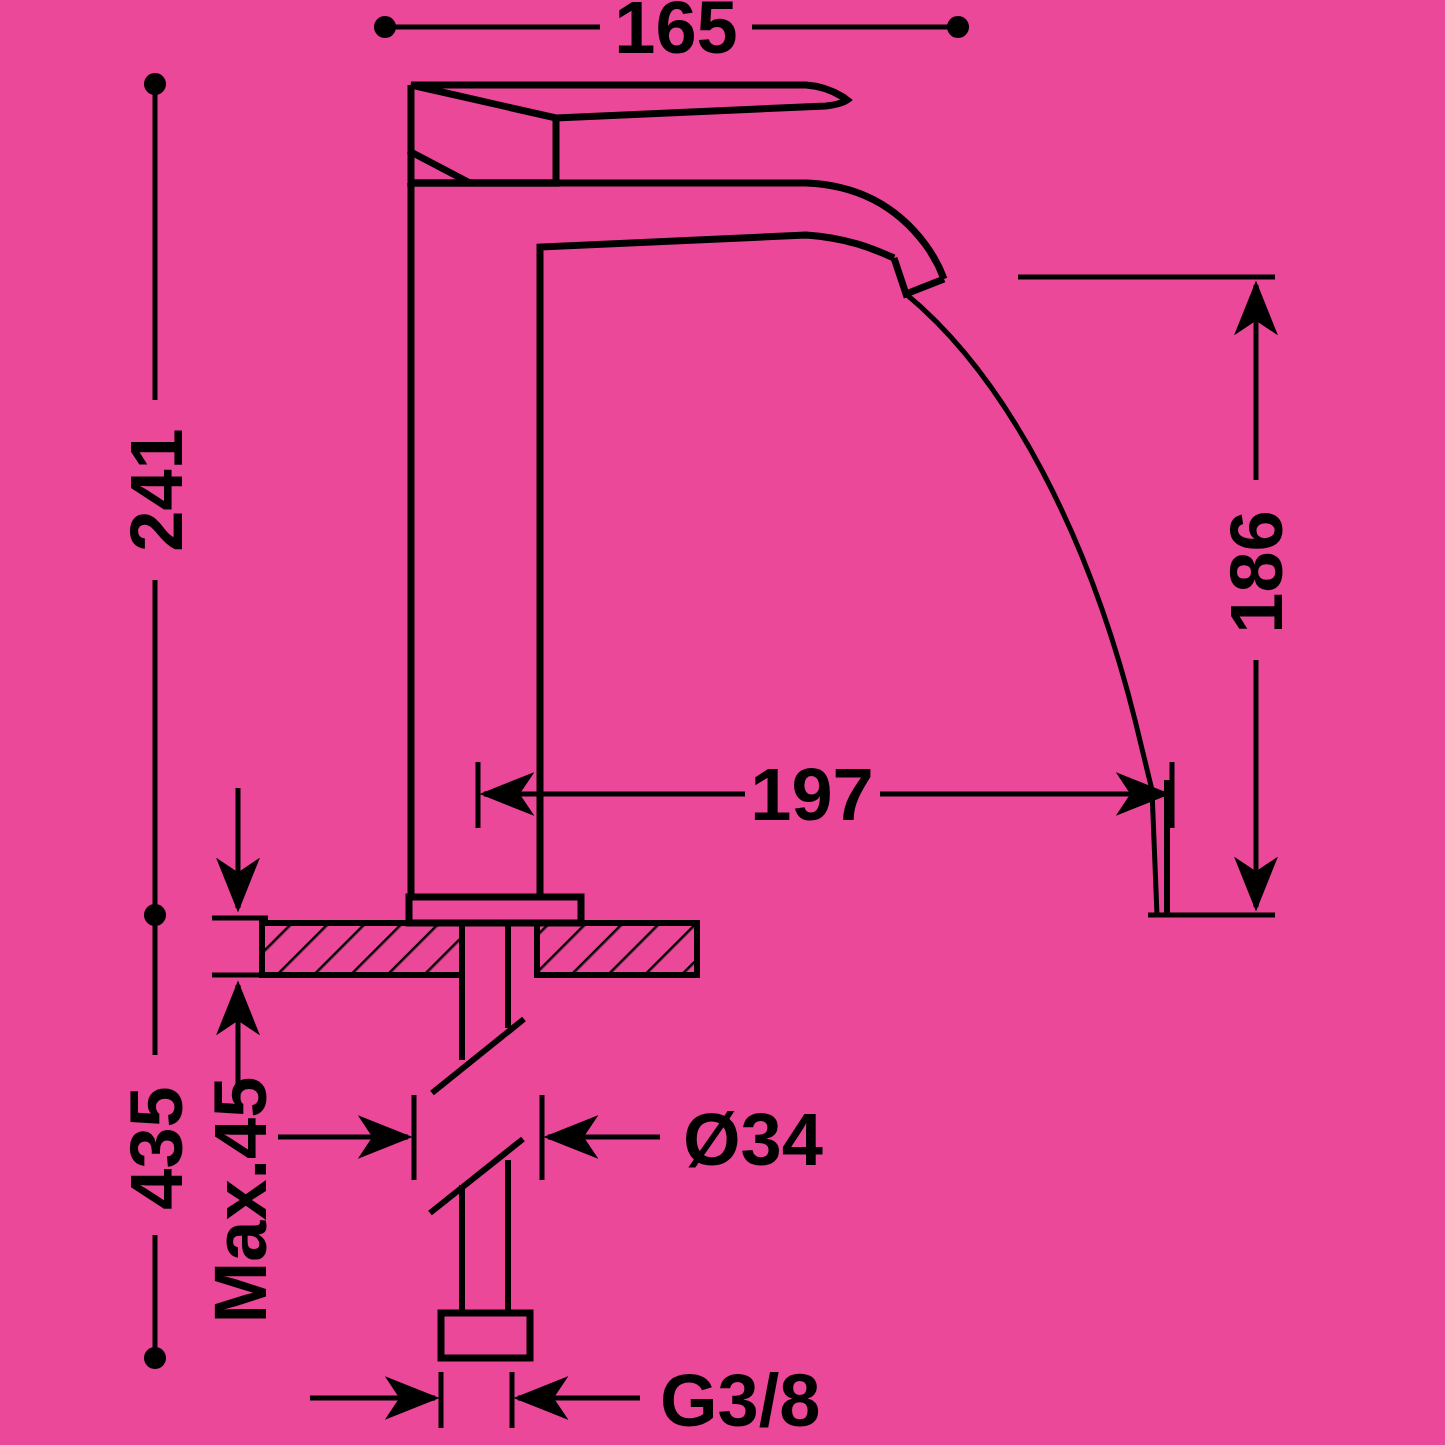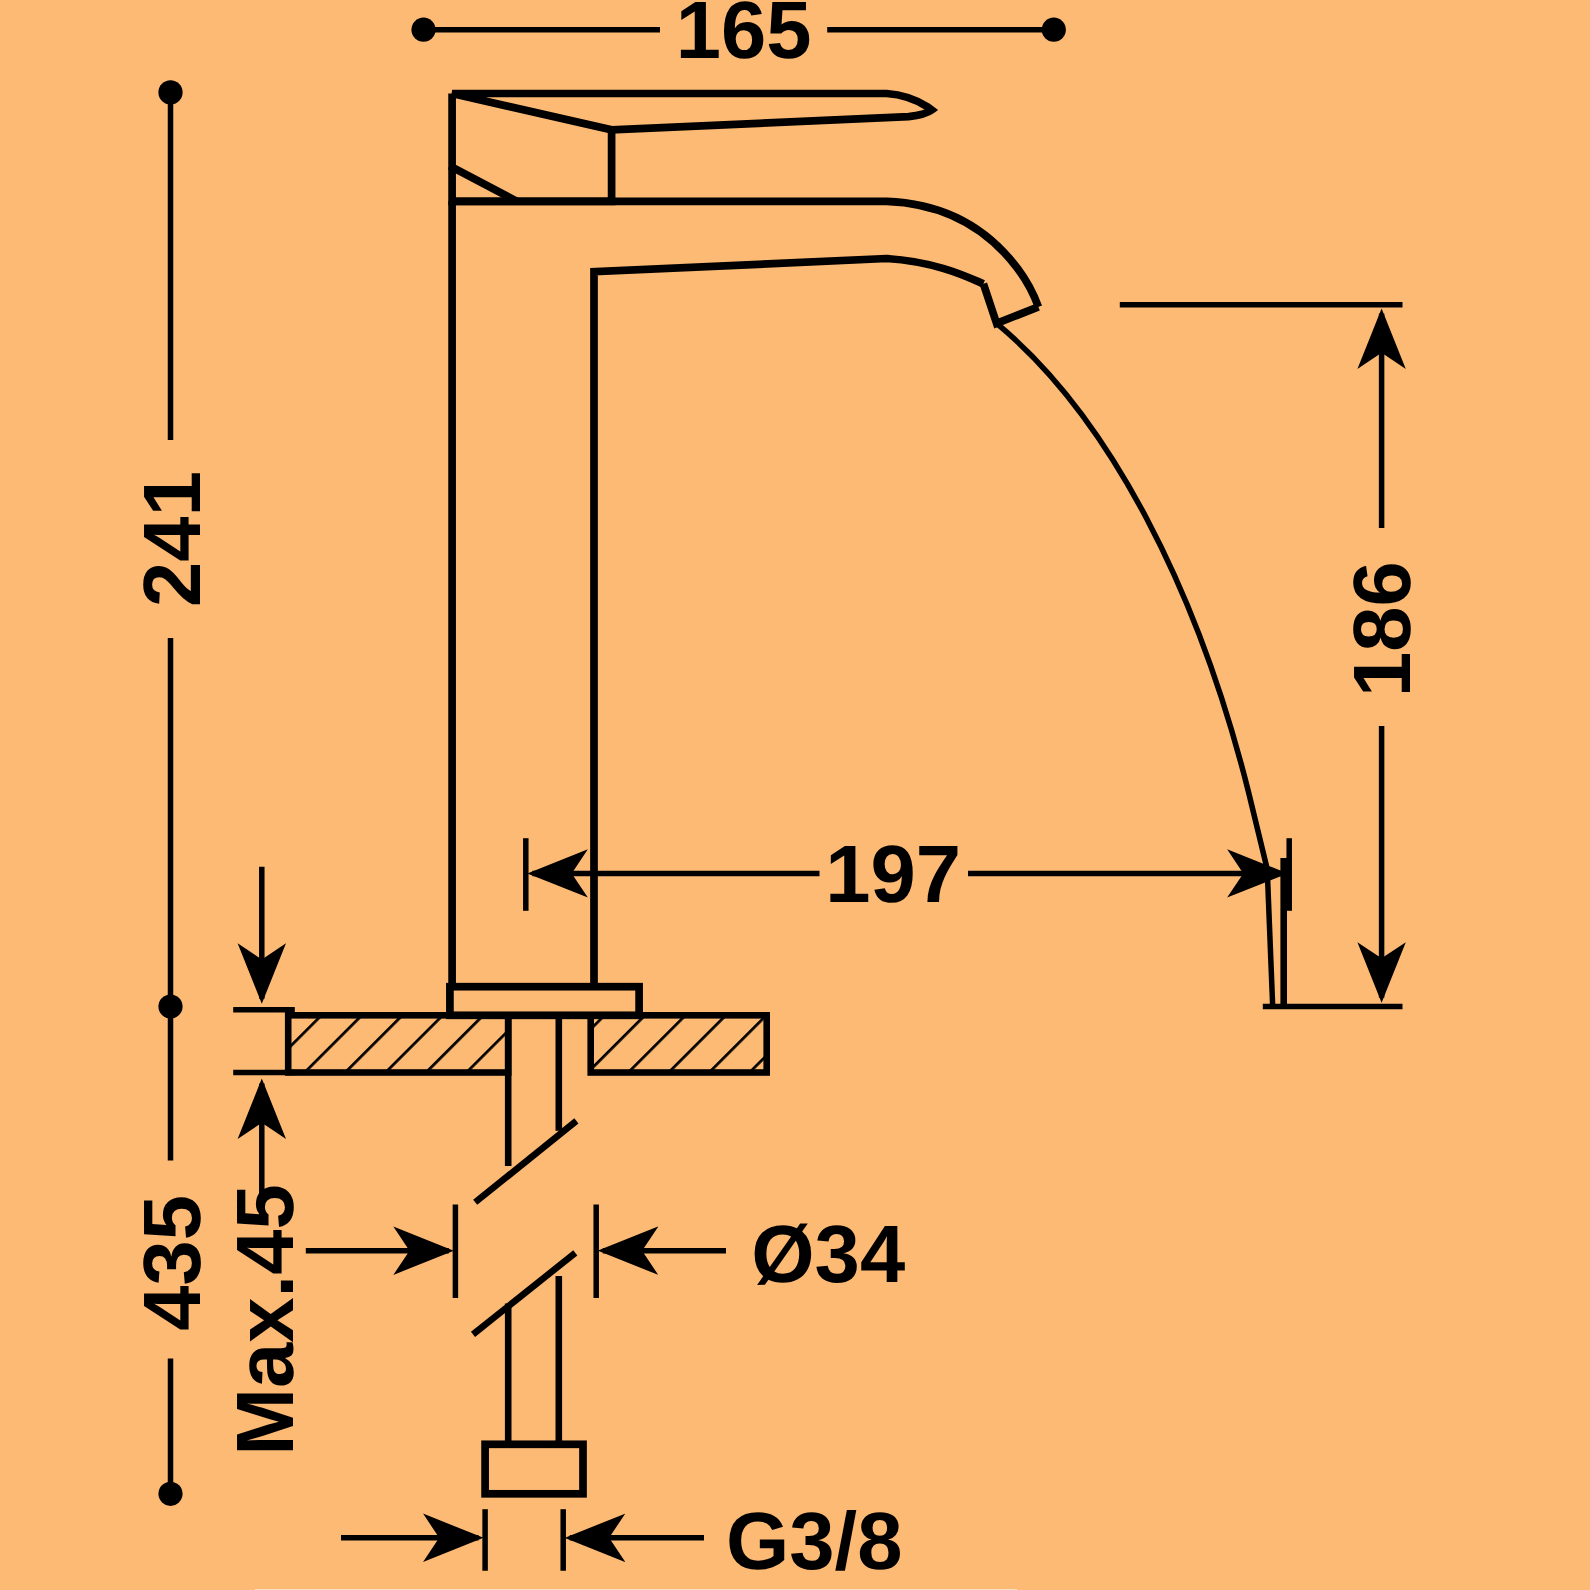--- a/index.html
+++ b/index.html
@@ -8,21 +8,21 @@
     padding: 0;
     background: #ffffff;
   }
   body {
     font-family: "Liberation Sans", sans-serif;
   }
   #sheet {
     position: relative;
     width: 1445px;
     height: 1445px;
-    background: #fdba74;
+    background: #ec4899;
     overflow: hidden;
   }
   #drawing {
     position: absolute;
     top: 0;
     left: 0;
     width: 1445px;
     height: 1445px;
   }
   .dim-text {

